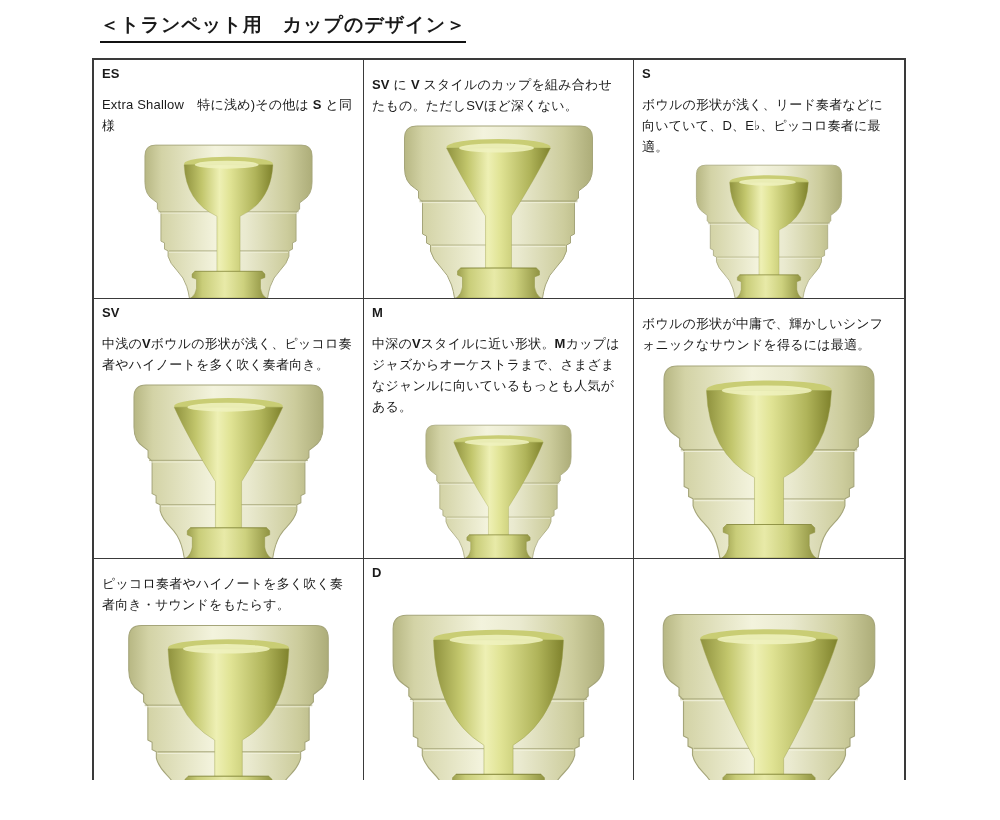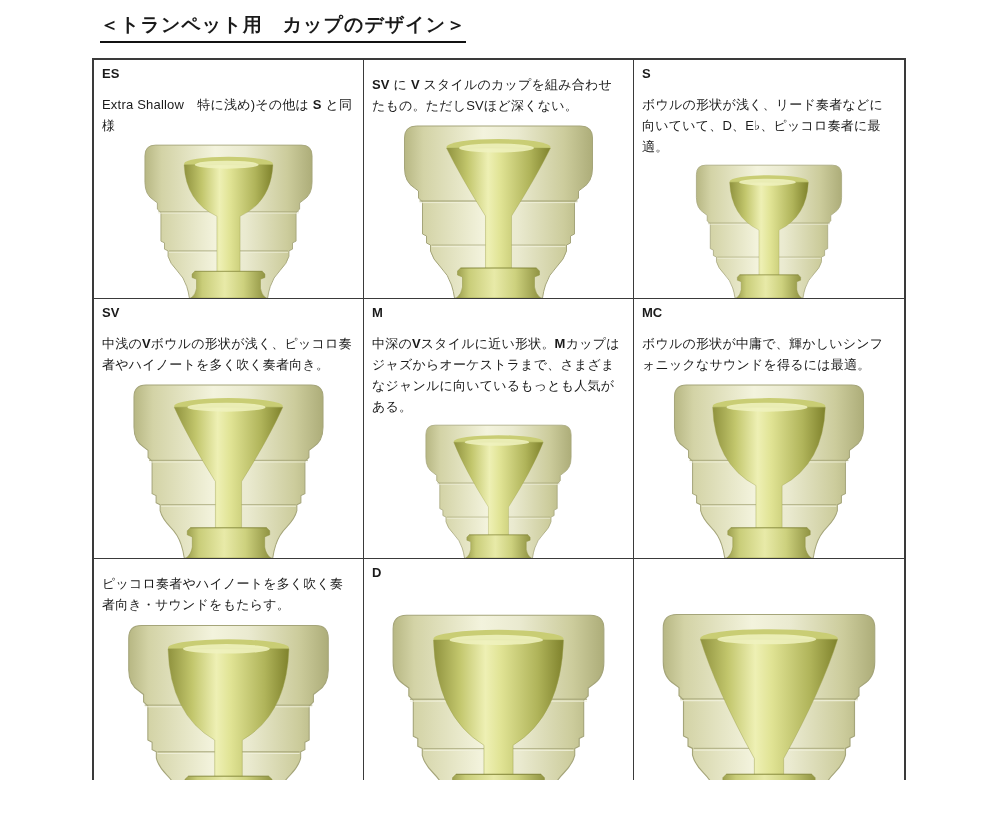--- a/index.html
+++ b/index.html
@@ -264,21 +264,20 @@
             <ellipse cx="120" cy="29" rx="58" ry="8" fill="#c9cd74"></ellipse>
             <path d="M 62,30 Q 76,65.28 107,114 L 107,158 L 133,158 L 133,114 Q 164,65.28 178,30 Z" fill="url(#gf4)" stroke="#9da050" stroke-width="0.8" stroke-opacity="0.5"></path>
             <ellipse cx="118" cy="30" rx="41.76" ry="4.5" fill="#f0f2c0" opacity="0.85"></ellipse>
             <path d="M 82,150 L 158,150 L 161,153 L 161,157 L 156,159 L 156,169 Q 157,176 162,180 L 78,180 Q 83,176 84,169 L 84,159 L 79,157 L 79,153 Z" fill="url(#gb4)" stroke="#8e9140" stroke-width="0.8" stroke-opacity="0.6"></path>
             <line x1="82" y1="150" x2="158" y2="150" stroke="#7d8034" stroke-width="1" opacity="0.6"></line>
           </svg>
         </div>
     </div>
     <div class="cell">
       <div class="cell-text">
-        <div class="code">MC</div>
         <div class="desc"><span>ボウルの形状が中庸で、輝かしいシンフォニックなサウンドを得るには最適。</span></div>
       </div>
       <div class="cup-wrap">
           <svg viewBox="0 0 240 180" preserveAspectRatio="xMidYMax meet">
             <defs>
               <linearGradient id="go5" x1="0" y1="0" x2="1" y2="0">
                 <stop offset="0" stop-color="#b7b783"></stop>
                 <stop offset="0.1" stop-color="#d3d3a6"></stop>
                 <stop offset="0.42" stop-color="#f3f3dd"></stop>
                 <stop offset="0.6" stop-color="#eaead0"></stop>

